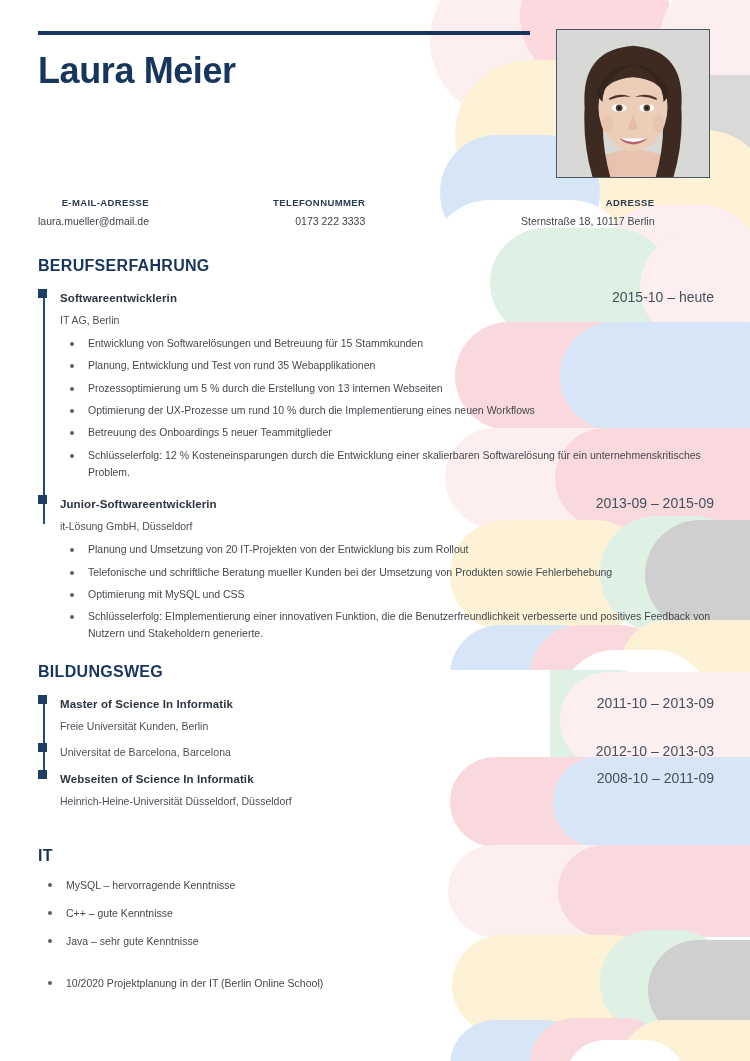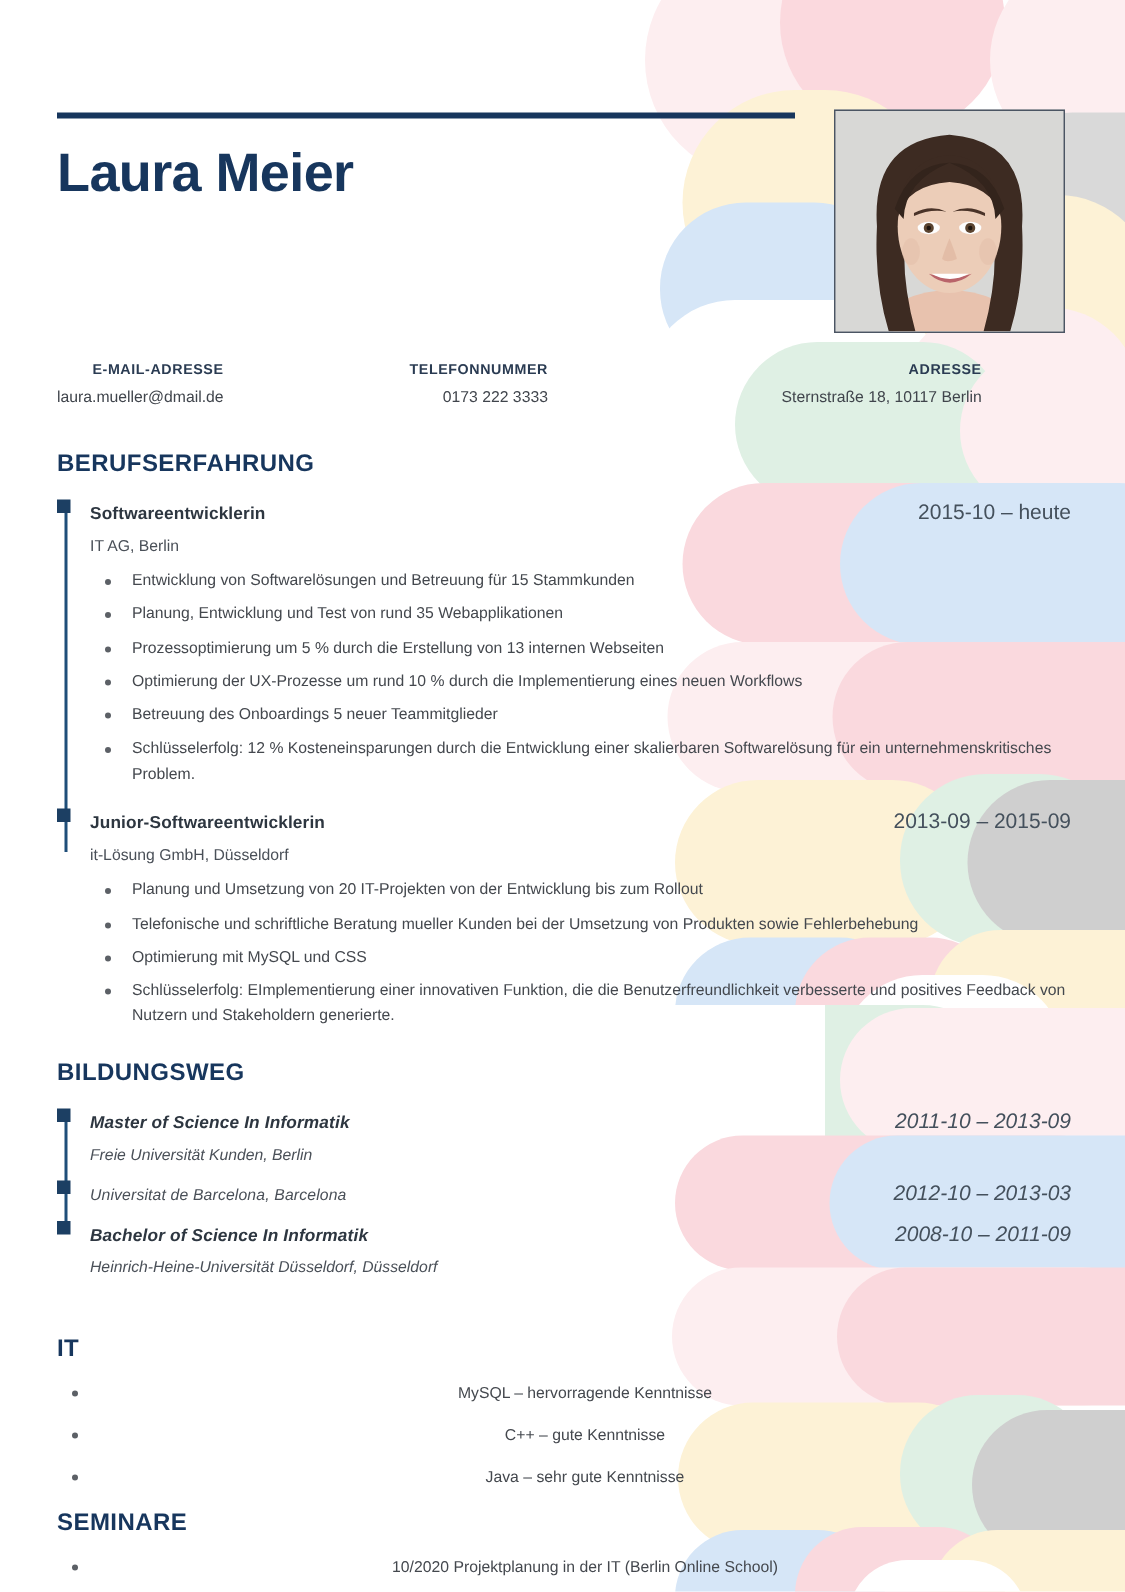--- a/index.html
+++ b/index.html
@@ -9,21 +9,21 @@
     background:#ffffff;
     position:relative;
     overflow:hidden;
     color:#3a3a3a;
   }
 
   
   #bg { position:absolute; inset:0; z-index:0; pointer-events:none; }
 
   
-  #page { position:relative; z-index:2; width:750px; height:758px;margin-top:44px; }
+  #page { position:relative; z-index:2; width:750px; height:758px; }
 
   .header-rule {
     position:absolute; left:38px; top:31px; width:492px; height:4px;
     background:#17365d;
   }
   .name {
     position:absolute; left:38px; top:50px;
     font-size:36px; font-weight:bold; letter-spacing:-0.4px;
     color:#17365d;
   }
@@ -87,28 +87,28 @@
     color:#44484e; margin-bottom:5px;
   }
   ul.bullets li::before {
     content:""; position:absolute; left:10px; top:7px;
     width:4px; height:4px; border-radius:50%; background:#5c6066;
   }
 
   .plain-list { list-style:none; margin-top:12px; }
   .plain-list li {
     position:relative; padding-left:28px; font-size:10.5px; line-height:1.6;
-    color:#44484e; margin-bottom:11px;text-align:center;
+    color:#44484e; margin-bottom:11px;
   }
   .plain-list li::before {
     content:""; position:absolute; left:10px; top:6px;
     width:4px; height:4px; border-radius:50%; background:#5c6066;
   }
 
-  .edu-entry { margin-bottom:0;font-style:italic; }
+  .edu-entry { margin-bottom:0; }
 </style>
 </head>
 <body>
 
 <svg id="bg" viewBox="0 0 750 1061" preserveAspectRatio="none" aria-hidden="true">
   <defs>
     <clipPath id="pageclip">
         <rect x="0" y="0" width="750" height="1061"></rect>
       </clipPath>
   </defs>
@@ -278,37 +278,36 @@
         <span class="marker"></span>
         <div class="entry-head">
           <span class="entry-title" style="font-weight:normal;color:#4a5058;font-size:10.5px;">Universitat de Barcelona, Barcelona</span>
           <span class="entry-dates">2012-10 – 2013-03</span>
         </div>
       </div>
 
       <div class="entry edu-entry" style="margin-top:11px;">
         <span class="marker"></span>
         <div class="entry-head">
-          <span class="entry-title">Bachelor of Science In Informatik</span>
+          <span class="entry-title">Webseiten of Science In Informatik</span>
           <span class="entry-dates">2008-10 – 2011-09</span>
         </div>
         <div class="entry-sub">Heinrich-Heine-Universität Düsseldorf, Düsseldorf</div>
       </div>
     </div>
   </section>
 
   <section class="sec" id="sec-it">
     <h2 class="section-title">IT</h2>
     <ul class="plain-list">
       <li>MySQL – hervorragende Kenntnisse</li>
       <li>C++ – gute Kenntnisse</li>
       <li>Java – sehr gute Kenntnisse</li>
     </ul>
   </section>
 
   <section class="sec" id="sec-sem">
-    <h2 class="section-title">SEMINARE</h2>
     <ul class="plain-list">
       <li>10/2020 Projektplanung in der IT (Berlin Online School)</li>
     </ul>
   </section>
 
 </div>
 
 </body></html>

